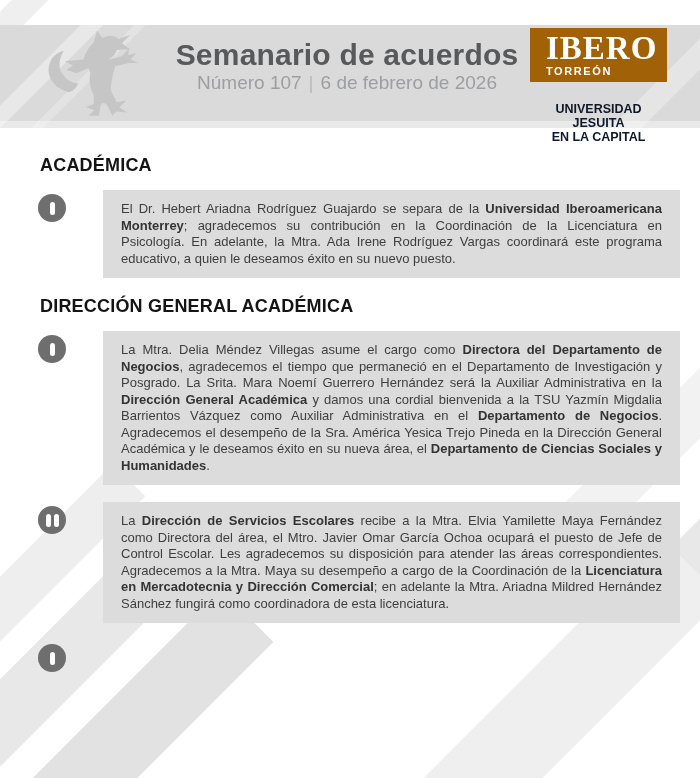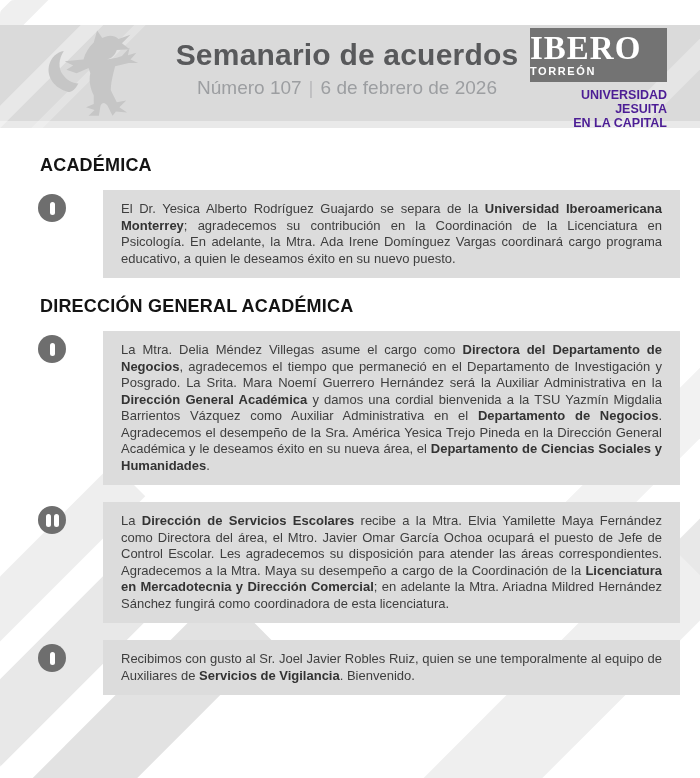--- a/index.html
+++ b/index.html
@@ -18,27 +18,27 @@
 
   
   .masthead{position:relative;z-index:1;margin-top:25px;height:96px;background:#dadada;border-bottom:7px solid #e9e9e9;}
   .band-stripe{position:absolute;top:-60px;width:16px;height:260px;background:rgba(255,255,255,.38);transform:rotate(45deg);}
   .band-stripe.s1{left:14px;}
   .band-stripe.s2{left:66px;width:8px;background:rgba(255,255,255,.25);}
   .band-stripe.s3{left:648px;width:22px;background:rgba(255,255,255,.30);}
   .mascot{position:absolute;left:22px;top:2px;width:152px;height:94px;overflow:hidden;}
   .title-block{position:absolute;left:172px;top:13px;width:350px;text-align:center;}
   .nl-title{margin:0;font-size:30px;font-weight:bold;color:#58595b;letter-spacing:.2px;line-height:34px;}
-  .nl-subtitle{margin-top:5px;font-size:19px;color:#9c9ea1;line-height:22px;}
+  .nl-subtitle{font-size:19px;color:#9c9ea1;line-height:22px;}
   .nl-subtitle .sep{color:#b9babc;padding:0 7px;}
   .logo-block{position:absolute;right:33px;top:3px;width:137px;}
-  .red-box{background:#737373;padding:5px 10px 5px 0;}
+  .red-box{background:#a16207;padding:5px 10px 5px 16px;}
   .brand{font-family:"Liberation Serif",serif;font-weight:bold;font-size:33px;line-height:31px;color:#ffffff;letter-spacing:1px;}
   .city{font-size:11px;font-weight:bold;color:#ffffff;letter-spacing:1.6px;margin-top:1px;}
-  .tagline{margin-top:6px;text-align:right;font-weight:bold;font-size:12.5px;line-height:14px;color:#4c1d95;}
+  .tagline{margin-top:20px;text-align:center;font-weight:bold;font-size:12.5px;line-height:14px;color:#0f172a;}
 
   
   main{position:relative;z-index:1;}
   .section-heading{margin:17px 20px 14px 40px;font-size:18px;font-weight:bold;color:#141414;letter-spacing:.2px;line-height:22px;}
   .section-heading.first{margin-top:26px;}
   .item{display:flex;align-items:flex-start;margin:0 20px 17px 38px;}
   .badge{flex:none;width:28px;height:28px;margin-top:4px;border-radius:50%;background:#6e6e6e;display:flex;align-items:center;justify-content:center;gap:3px;}
   .badge .bar{width:5px;height:13px;border-radius:2.5px;background:#ffffff;display:inline-block;}
   .textbox{flex:1;margin-left:37px;background:#dcdcdc;padding:11px 18px;font-size:13px;line-height:16.5px;color:#3e3e3e;text-align:justify;}
   .textbox b{color:#333333;}
@@ -88,21 +88,21 @@
   </header>
 
   <main>
 
     <h2 class="section-heading first">ACADÉMICA</h2>
     <div class="item">
       <div class="badge">
           <span class="bar"></span>
         </div>
       <div class="textbox">
-        <span><span>El Dr. Yesica Alberto Rodríguez Guajardo se separa de la </span><b>Universidad Iberoamericana Monterrey</b><span>; agradecemos su contribución en la Coordinación de la Licenciatura en Psicología. En adelante, la Mtra. Ada Irene Domínguez Vargas coordinará cargo programa educativo, a quien le deseamos éxito en su nuevo puesto.</span></span>
+        <span><span>El Dr. Hebert Ariadna Rodríguez Guajardo se separa de la </span><b>Universidad Iberoamericana Monterrey</b><span>; agradecemos su contribución en la Coordinación de la Licenciatura en Psicología. En adelante, la Mtra. Ada Irene Rodríguez Vargas coordinará este programa educativo, a quien le deseamos éxito en su nuevo puesto.</span></span>
       </div>
     </div>
 
     <h2 class="section-heading">DIRECCIÓN GENERAL ACADÉMICA</h2>
     <div class="item">
       <div class="badge">
           <span class="bar"></span>
         </div>
       <div class="textbox">
         <span><span>La Mtra. Delia Méndez Villegas asume el cargo como </span><b>Directora del Departamento de Negocios</b><span>, agradecemos el tiempo que permaneció en el Departamento de Investigación y Posgrado. La Srita. Mara Noemí Guerrero Hernández será la Auxiliar Administrativa en la </span><b>Dirección General Académica</b><span> y damos una cordial bienvenida a la TSU Yazmín Migdalia Barrientos Vázquez como Auxiliar Administrativa en el </span><b>Departamento de Negocios</b><span>. Agradecemos el desempeño de la Sra. América Yesica Trejo Pineda en la Dirección General Académica y le deseamos éxito en su nueva área, el </span><b>Departamento de Ciencias Sociales y Humanidades</b><span>.</span></span>
@@ -115,19 +115,16 @@
         </div>
       <div class="textbox">
         <span><span>La </span><b>Dirección de Servicios Escolares</b><span> recibe a la Mtra. Elvia Yamilette Maya Fernández como Directora del área, el Mtro. Javier Omar García Ochoa ocupará el puesto de Jefe de Control Escolar. Les agradecemos su disposición para atender las áreas correspondientes. Agradecemos a la Mtra. Maya su desempeño a cargo de la Coordinación de la </span><b>Licenciatura en Mercadotecnia y Dirección Comercial</b><span>; en adelante la Mtra. Ariadna Mildred Hernández Sánchez fungirá como coordinadora de esta licenciatura.</span></span>
       </div>
     </div>
 
     <div class="item">
       <div class="badge">
           <span class="bar"></span>
         </div>
-      <div class="textbox">
-        <span><span>Recibimos con gusto al Sr. Joel Javier Robles Ruiz, quien se une temporalmente al equipo de Auxiliares de </span><b>Servicios de Vigilancia</b><span>. Bienvenido.</span></span>
-      </div>
     </div>
 
   </main>
 </div>
 
 </body></html>

